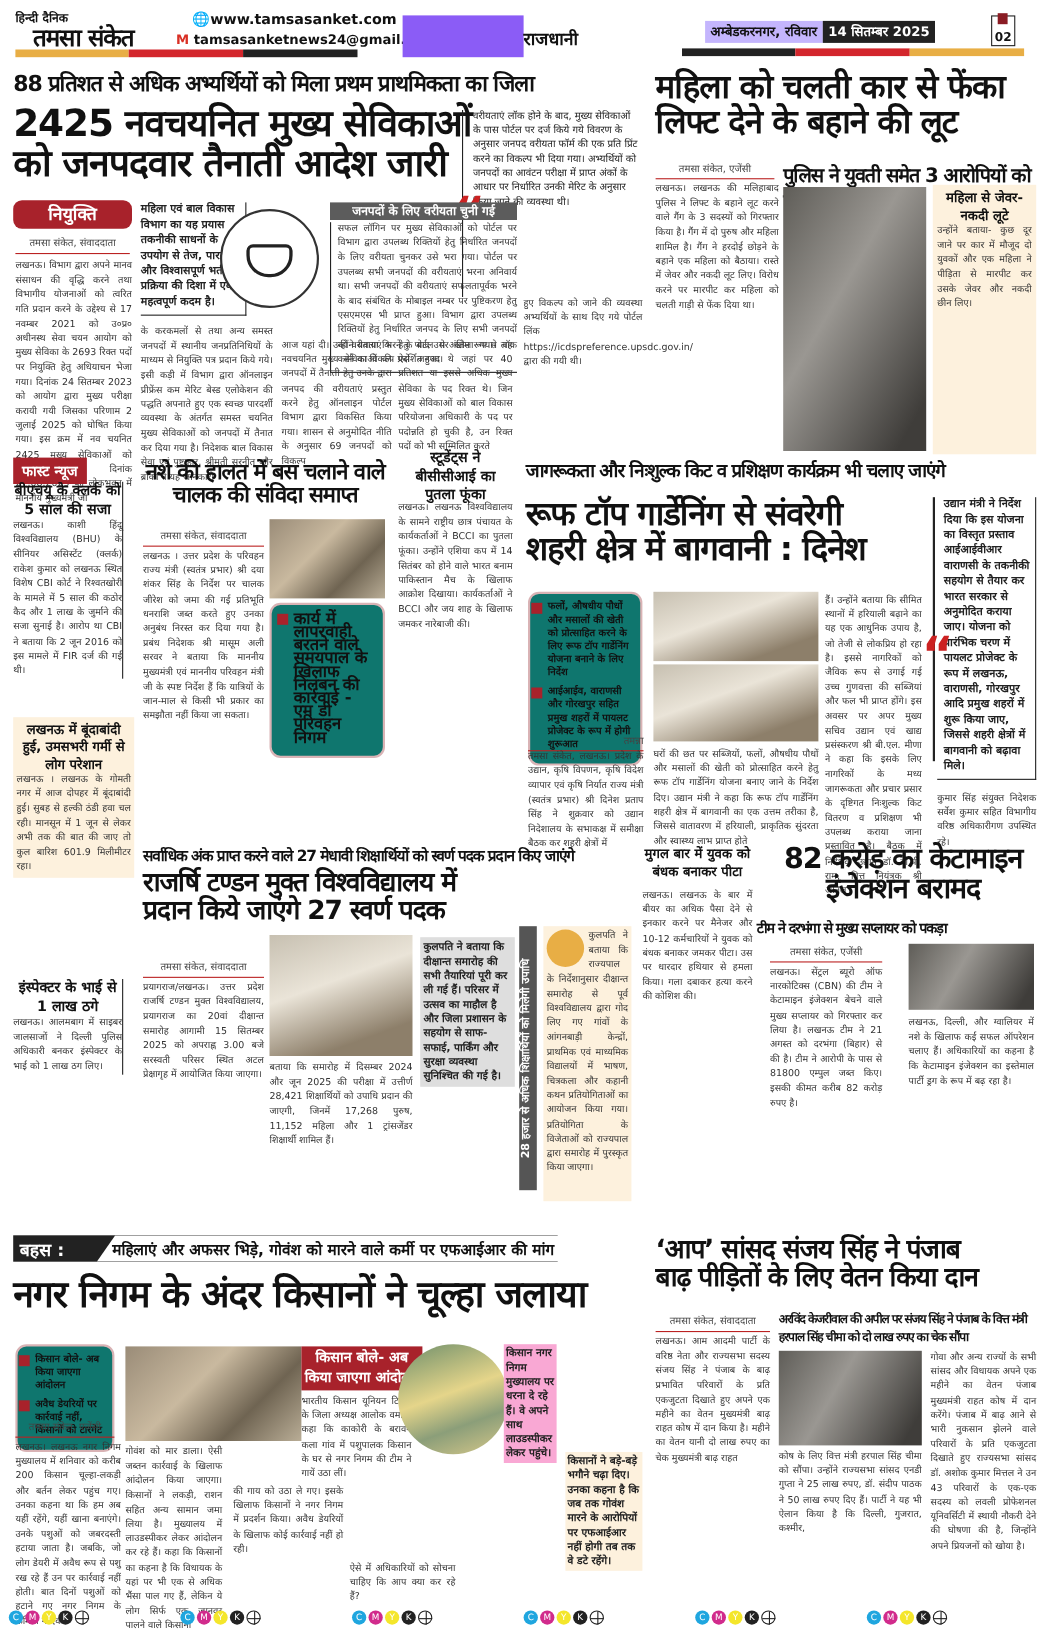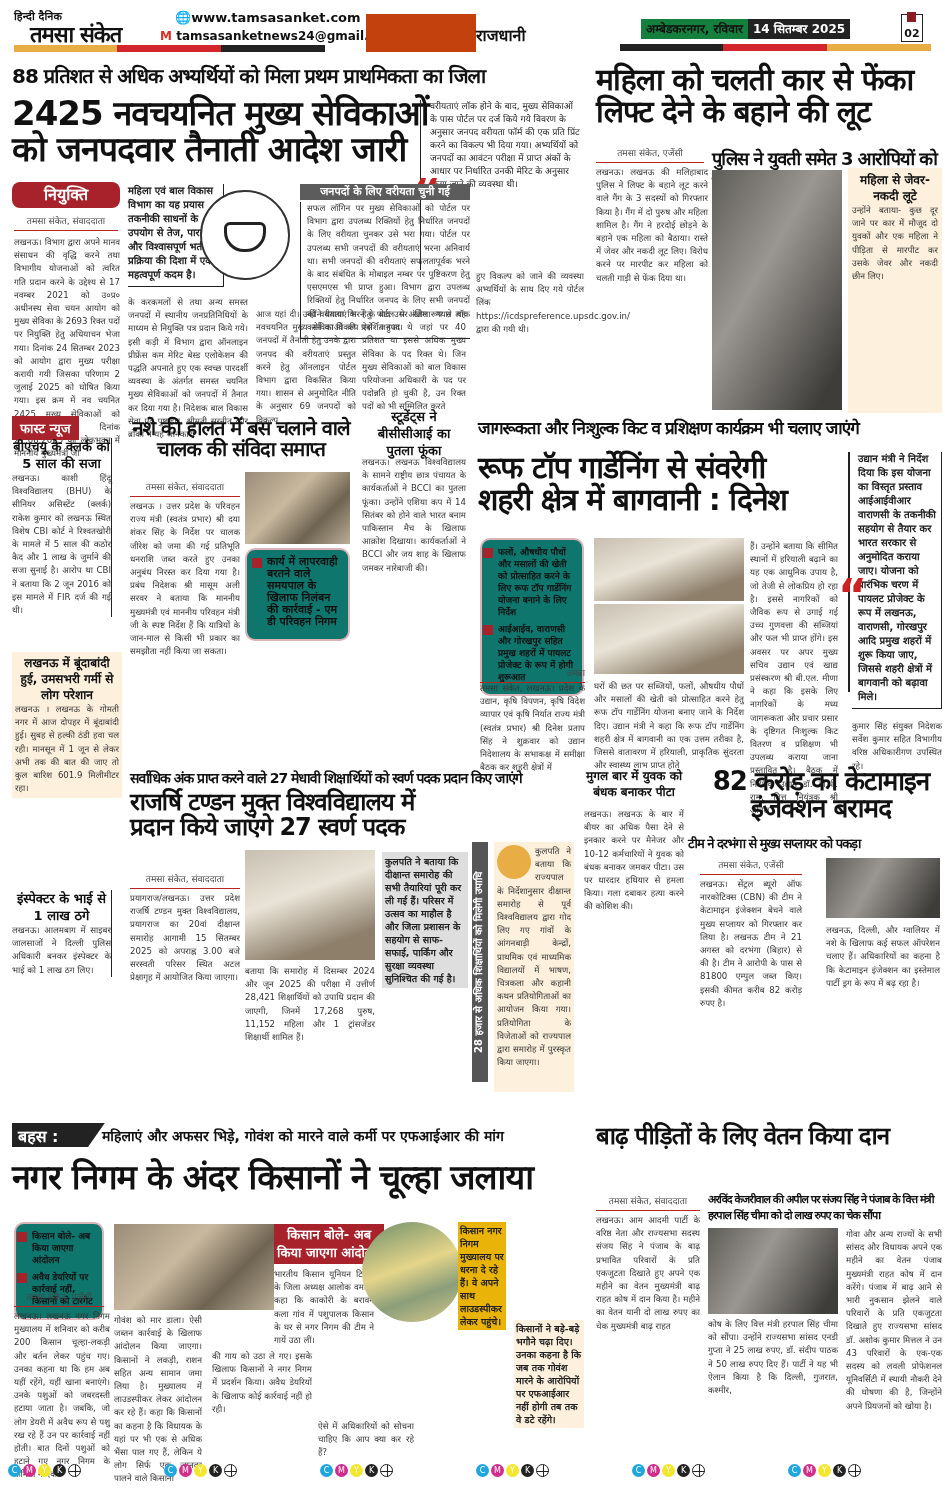--- a/index.html
+++ b/index.html
@@ -3,24 +3,24 @@
 <meta charset="utf-8">
 <style>
 *{box-sizing:border-box;margin:0;padding:0}
 body{width:945px;height:1488px;background:#fff;font-family:"DejaVu Sans",sans-serif;color:#111;position:relative;overflow:hidden}
 .abs{position:absolute}
 .hdr-small{font-size:11px;font-weight:bold;left:14px;top:8px}
 .hdr-brand{font-size:22px;font-weight:bold;left:30px;top:18px;letter-spacing:-1px}
 .hdr-web{left:175px;top:10px;font-size:13px;font-weight:bold}
 .hdr-mail{left:160px;top:29px;font-size:12px;font-weight:bold}
 .hdr-bar{top:45px;height:7px}
-.section-tab{left:366px;top:14px;width:96px;height:38px;background:#c2410c;font-size:16px;font-weight:bold;padding:10px 0 0 110px}
+.section-tab{left:366px;top:14px;width:96px;height:38px;background:#8b5cf6;font-size:16px;font-weight:bold;padding:10px 0 0 110px}
 .section-tab span{position:absolute;left:110px;top:10px}
 .dateline{left:641px;top:20px;font-size:12px;font-weight:bold}
-.dateline .loc{background:#15803d;padding:3px 5px}
+.dateline .loc{background:#c4b5fd;padding:3px 5px}
 .dateline .dt{background:#222;color:#fff;padding:3px 5px}
 .pageno{left:901px;top:14px;width:22px;height:28px;border:1.5px solid #222;font-size:11px;font-weight:bold;text-align:center;padding-top:12px}
 .pageno:before{content:"";position:absolute;left:5px;top:-3px;width:9px;height:10px;background:#8a1c24}
 .kicker{font-weight:bold;letter-spacing:-1px}
 .h1{font-weight:bold;line-height:1.05;letter-spacing:-1px}
 .body-txt{font-size:8.6px;line-height:13.2px;color:#333;text-align:justify}
 .byline{font-size:9px;color:#444;border-bottom:1.5px solid #b22;padding-bottom:3px;text-align:center}
 .tag-box{background:#a8222b;color:#fff;font-weight:bold;border-radius:8px;text-align:center}
 .photo{background:linear-gradient(135deg,#9a8c78,#c9b99f 40%,#6f6452 70%,#b9ad96)}
 .photo2{background:linear-gradient(160deg,#c7c0b1,#eae4d8 40%,#8d7f6a 80%)}
@@ -106,21 +106,21 @@
   <div class="body-txt">लखनऊ । लखनऊ के गोमती नगर में आज दोपहर में बूंदाबांदी हुई। सुबह से हल्की ठंडी हवा चल रही। मानसून में 1 जून से लेकर अभी तक की बात की जाए तो कुल बारिश 601.9 मिलीमीटर रहा।</div>
 </div>
 <div class="abs" style="left:12px;top:890px;width:100px;border-right:1.5px solid #222">
   <div style="font-size:13px;font-weight:bold;text-align:center;line-height:17px">इंस्पेक्टर के भाई से 1 लाख ठगे</div>
   <div class="body-txt">लखनऊ। आलमबाग में साइबर जालसाजों ने दिल्ली पुलिस अधिकारी बनकर इंस्पेक्टर के भाई को 1 लाख ठग लिए।</div>
 </div>
 
 <div class="abs h1" style="left:130px;top:418px;font-size:20px;width:222px;text-align:center">नशे की हालत में बस चलाने वाले चालक की संविदा समाप्त</div>
 <div class="abs byline" style="left:130px;top:480px;width:110px">तमसा संकेत, संवाददाता</div>
 <div class="abs photo" style="left:245px;top:472px;width:105px;height:72px"></div>
-<div class="abs bullet-box" style="left:245px;top:548px;width:105px;font-size:11px;line-height:12px;border-width:2px">
+<div class="abs bullet-box" style="left:245px;top:548px;width:105px;font-size:15px;line-height:12px;border-width:2px">
     <p>कार्य में लापरवाही बरतने वाले समयपाल के खिलाफ निलंबन की कार्रवाई - एम डी परिवहन निगम</p>
   </div>
 <div class="abs body-txt" style="left:130px;top:500px;width:110px">लखनऊ । उत्तर प्रदेश के परिवहन राज्य मंत्री (स्वतंत्र प्रभार) श्री दया शंकर सिंह के निर्देश पर चालक जीरेश को जमा की गई प्रतिभूति धनराशि जब्त करते हुए उनका अनुबंध निरस्त कर दिया गया है। प्रबंध निदेशक श्री मासूम अली सरवर ने बताया कि माननीय मुख्यमंत्री एवं माननीय परिवहन मंत्री जी के स्पष्ट निर्देश हैं कि यात्रियों के जान-माल से किसी भी प्रकार का समझौता नहीं किया जा सकता।</div>
 
 <div class="abs" style="left:362px;top:408px;width:104px;font-size:13px;font-weight:bold;text-align:center;line-height:17px">स्टूडेंट्स ने बीसीसीआई का पुतला फूंका</div>
 <div class="abs body-txt" style="left:362px;top:456px;width:104px">लखनऊ। लखनऊ विश्वविद्यालय के सामने राष्ट्रीय छात्र पंचायत के कार्यकर्ताओं ने BCCI का पुतला फूंका। उन्होंने एशिया कप में 14 सितंबर को होने वाले भारत बनाम पाकिस्तान मैच के खिलाफ आक्रोश दिखाया। कार्यकर्ताओं ने BCCI और जय शाह के खिलाफ जमकर नारेबाजी की।</div>
 
 <div class="abs kicker" style="left:478px;top:416px;font-size:17px;width:462px">जागरूकता और निःशुल्क किट व प्रशिक्षण कार्यक्रम भी चलाए जाएंगे</div>
 <div class="abs h1" style="left:478px;top:452px;font-size:30px;width:370px">
   <div>रूफ टॉप गार्डेनिंग से संवरेगी</div>
@@ -180,26 +180,27 @@
   <p>किसान बोले- अब किया जाएगा आंदोलन</p>
   <p>अवैध डेयरियों पर कार्रवाई नहीं, किसानों को टारगेट</p>
 </div>
 <div class="abs byline" style="left:14px;top:1290px;width:90px">तमसा संकेत, एजेंसी</div>
 <div class="abs body-txt" style="left:14px;top:1310px;width:96px">लखनऊ। लखनऊ नगर निगम मुख्यालय में शनिवार को करीब 200 किसान चूल्हा-लकड़ी और बर्तन लेकर पहुंच गए। उनका कहना था कि हम अब यहीं रहेंगे, यहीं खाना बनाएंगे। उनके पशुओं को जबरदस्ती हटाया जाता है। जबकि, जो लोग डेयरी में अवैध रूप से पशु रख रहे हैं उन पर कार्रवाई नहीं होती। बात दिनों पशुओं को हटाने गए नगर निगम के कर्मियों ने एक</div>
 <div class="abs photo" style="left:114px;top:1224px;width:160px;height:86px"></div>
 <div class="abs body-txt" style="left:114px;top:1314px;width:88px">गोवंश को मार डाला। ऐसी जब्तन कार्रवाई के खिलाफ आंदोलन किया जाएगा। किसानों ने लकड़ी, राशन सहित अन्य सामान जमा लिया है। मुख्यालय में लाउडस्पीकर लेकर आंदोलन कर रहे हैं। कहा कि किसानों का कहना है कि विधायक के यहां पर भी एक से अधिक भैंसा पाल गए हैं, लेकिन ये लोग सिर्फ एक जानवर पालने वाले किसानों</div>
 <div class="abs" style="left:274px;top:1224px;width:110px;height:40px;background:#a8222b;color:#fff;font-size:13px;font-weight:bold;text-align:center;line-height:18px;padding-top:2px">किसान बोले- अब किया जाएगा आंदोलन</div>
 <div class="abs body-txt" style="left:274px;top:1268px;width:100px">भारतीय किसान यूनियन टिकैत के जिला अध्यक्ष आलोक वर्मा ने कहा कि काकोरी के बरावन कला गांव में पशुपालक किसान के घर से नगर निगम की टीम ने गायें उठा लीं।</div>
 <div class="abs photo3" style="left:362px;top:1222px;width:100px;height:100px;border-radius:50%"></div>
-<div class="abs quote-side" style="left:458px;top:1222px;width:48px;background:#eab308;padding:2px;font-size:9.5px;line-height:13px">किसान नगर निगम मुख्यालय पर धरना दे रहे हैं। वे अपने साथ लाउडस्पीकर लेकर पहुंचे।</div>
+<div class="abs quote-side" style="left:458px;top:1222px;width:48px;background:#f9a8d4;padding:2px;font-size:9.5px;line-height:13px">किसान नगर निगम मुख्यालय पर धरना दे रहे हैं। वे अपने साथ लाउडस्पीकर लेकर पहुंचे।</div>
 <div class="abs quote-side" style="left:514px;top:1320px;width:70px;background:#fdf1dd;padding:2px;font-size:9.5px;line-height:13px">किसानों ने बड़े-बड़े भगौने चढ़ा दिए। उनका कहना है कि जब तक गोवंश मारने के आरोपियों पर एफआईआर नहीं होगी तब तक वे डटे रहेंगे।</div>
 <div class="abs body-txt" style="left:212px;top:1350px;width:100px">की गाय को उठा ले गए। इसके खिलाफ किसानों ने नगर निगम में प्रदर्शन किया। अवैध डेयरियों के खिलाफ कोई कार्रवाई नहीं हो रही।</div>
 <div class="abs body-txt" style="left:318px;top:1420px;width:96px">ऐसे में अधिकारियों को सोचना चाहिए कि आप क्या कर रहे हैं?</div>
 
 <div class="abs h1" style="left:596px;top:1124px;font-size:24px;width:345px">
+  <div>‘आप’ सांसद संजय सिंह ने पंजाब</div>
   <div>बाढ़ पीड़ितों के लिए वेतन किया दान</div>
 </div>
 <div class="abs byline" style="left:596px;top:1194px;width:104px">तमसा संकेत, संवाददाता</div>
 <div class="abs kicker" style="left:708px;top:1192px;font-size:11px;line-height:16px;width:236px">अरविंद केजरीवाल की अपील पर संजय सिंह ने पंजाब के वित्त मंत्री हरपाल सिंह चीमा को दो लाख रुपए का चेक सौंपा</div>
 <div class="abs body-txt" style="left:596px;top:1214px;width:104px">लखनऊ। आम आदमी पार्टी के वरिष्ठ नेता और राज्यसभा सदस्य संजय सिंह ने पंजाब के बाढ़ प्रभावित परिवारों के प्रति एकजुटता दिखाते हुए अपने एक महीने का वेतन मुख्यमंत्री बाढ़ राहत कोष में दान किया है। महीने का वेतन यानी दो लाख रुपए का चेक मुख्यमंत्री बाढ़ राहत</div>
 <div class="abs photo4" style="left:708px;top:1228px;width:130px;height:86px"></div>
 <div class="abs body-txt" style="left:708px;top:1318px;width:130px">कोष के लिए वित्त मंत्री हरपाल सिंह चीमा को सौंपा। उन्होंने राज्यसभा सांसद एनडी गुप्ता ने 25 लाख रुपए, डॉ. संदीप पाठक ने 50 लाख रुपए दिए हैं। पार्टी ने यह भी ऐलान किया है कि दिल्ली, गुजरात, कश्मीर,</div>
 <div class="abs body-txt" style="left:846px;top:1228px;width:96px">गोवा और अन्य राज्यों के सभी सांसद और विधायक अपने एक महीने का वेतन पंजाब मुख्यमंत्री राहत कोष में दान करेंगे। पंजाब में बाढ़ आने से भारी नुकसान झेलने वाले परिवारों के प्रति एकजुटता दिखाते हुए राज्यसभा सांसद डॉ. अशोक कुमार मित्तल ने उन 43 परिवारों के एक-एक सदस्य को लवली प्रोफेशनल यूनिवर्सिटी में स्थायी नौकरी देने की घोषणा की है, जिन्होंने अपने प्रियजनों को खोया है।</div>
 
 <div id="cmyk-row">

